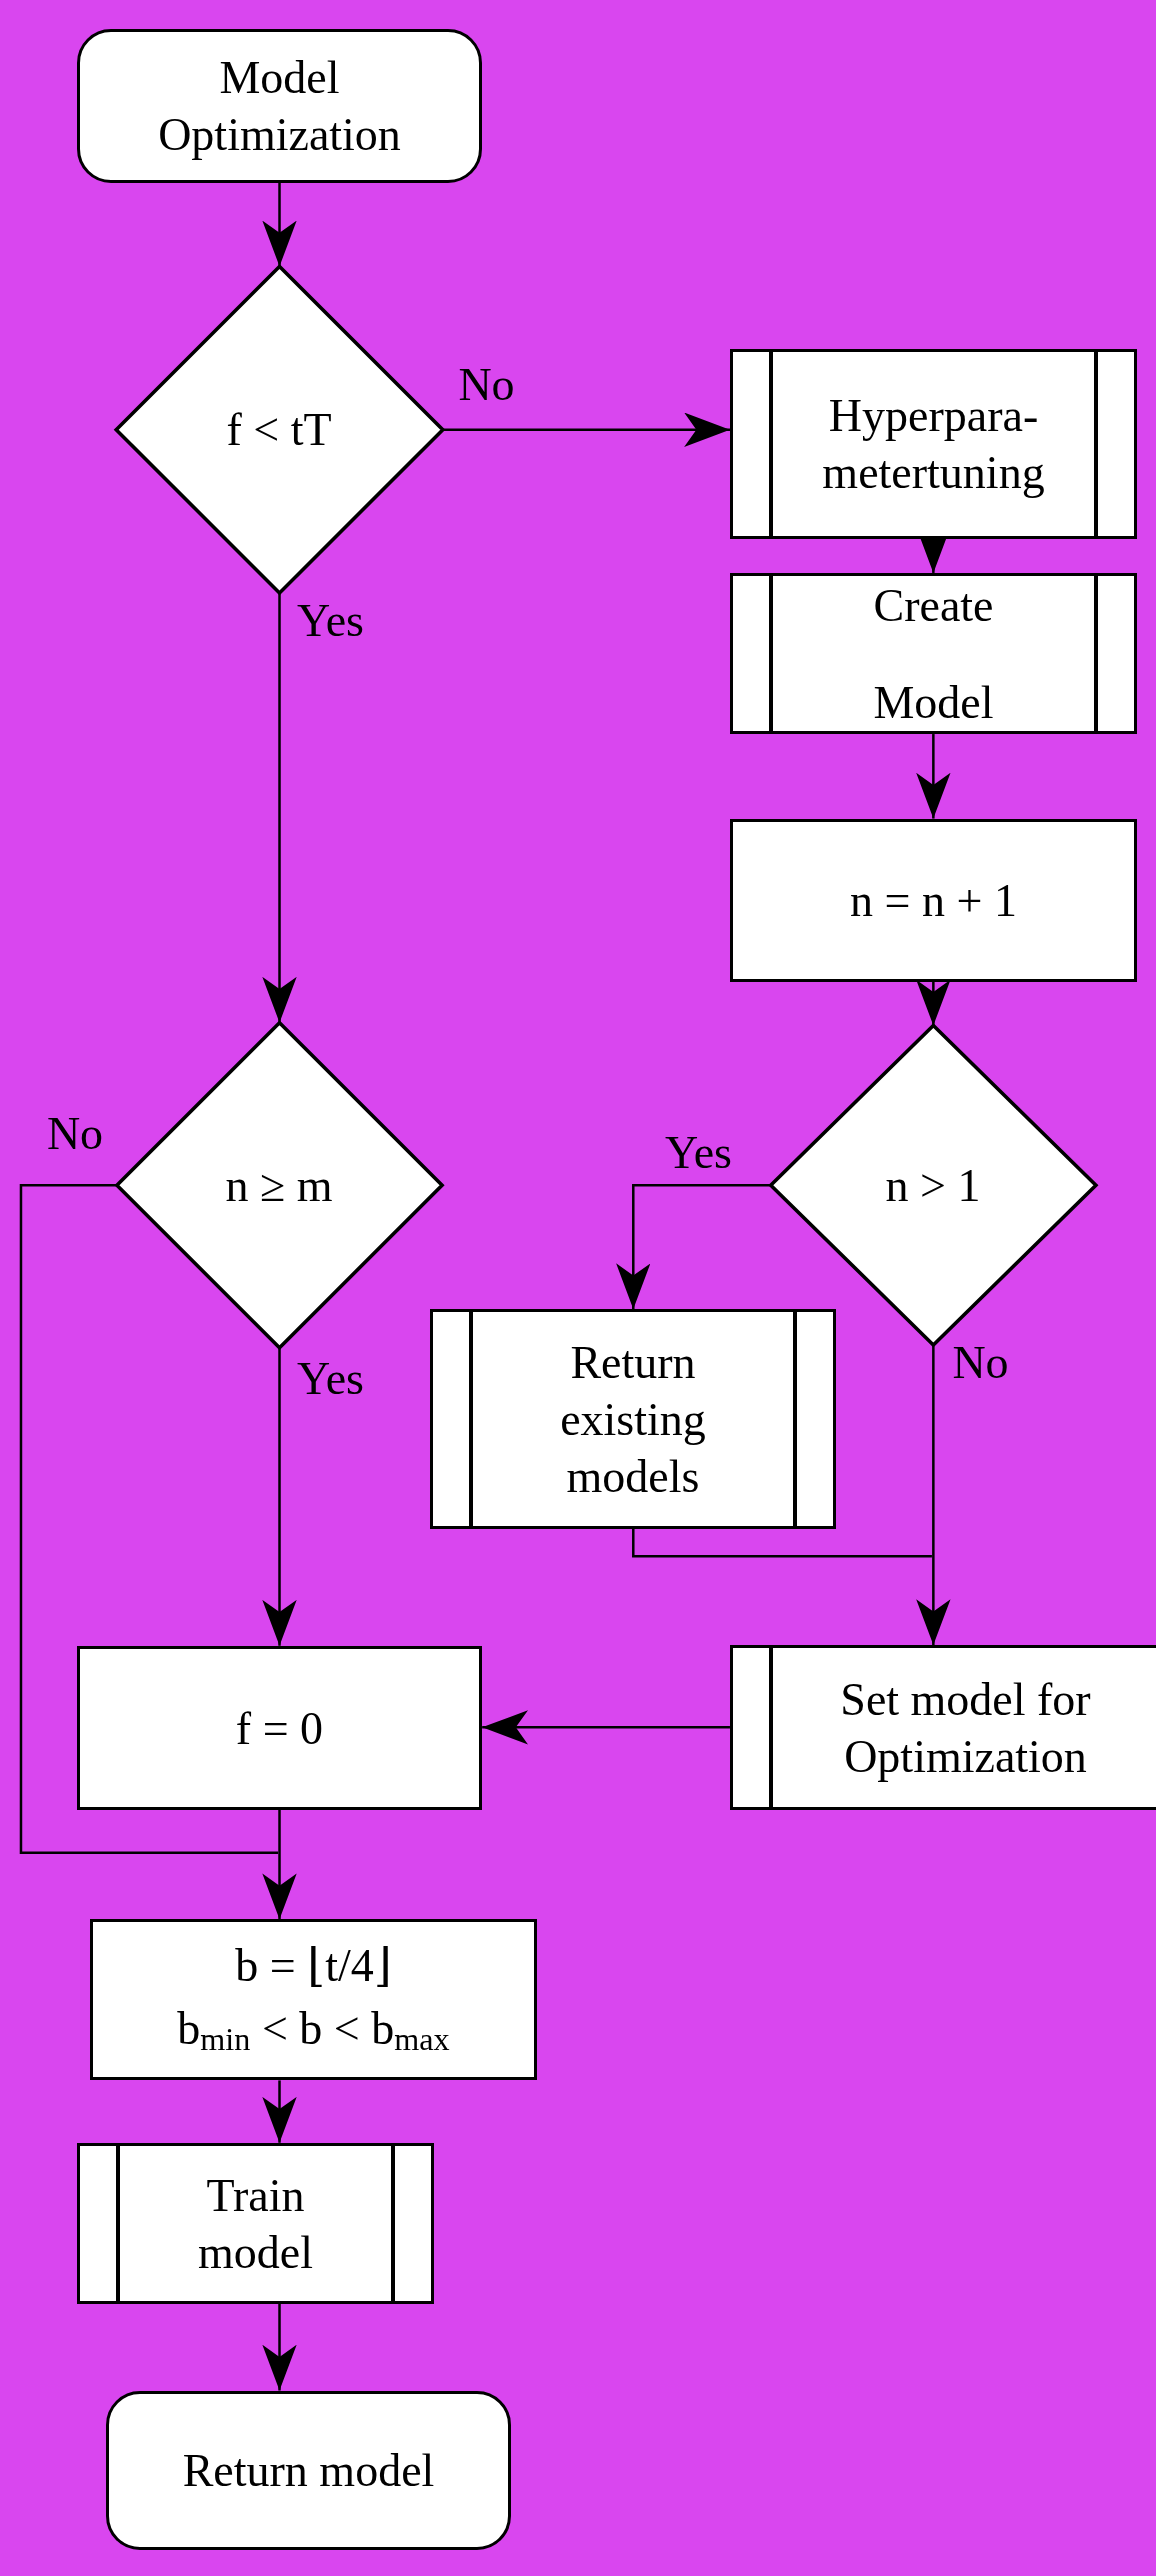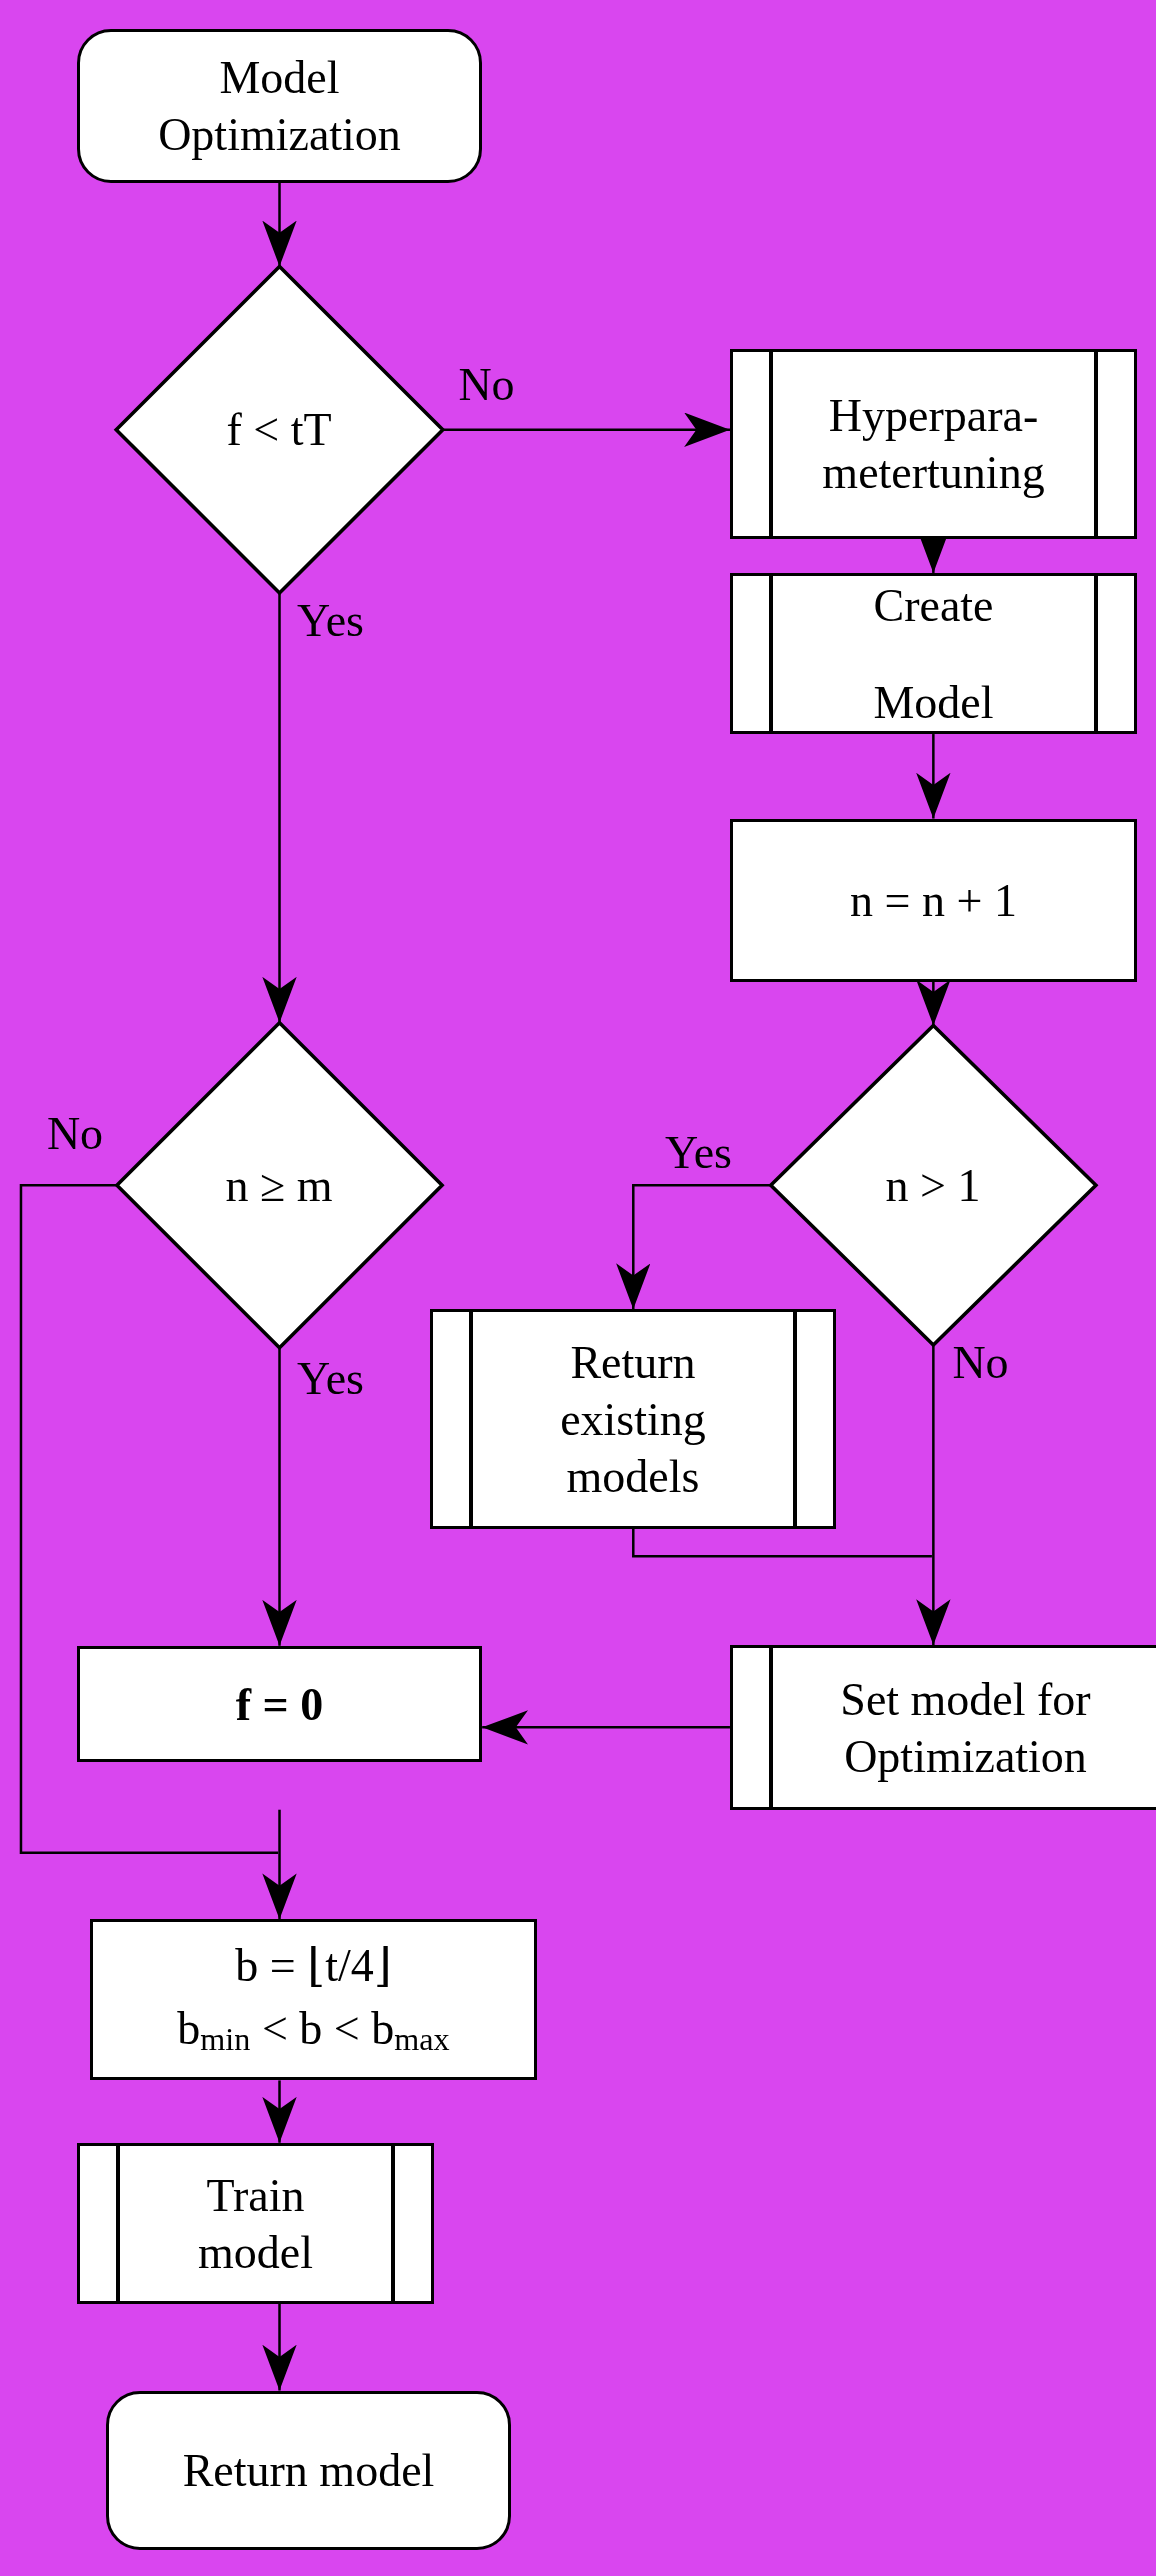--- a/index.html
+++ b/index.html
@@ -106,21 +106,21 @@
     <div class="line">models</div>
   </div>
 
   <div class="node" style="left:730px;top:1645px;width:471px;height:165px;">
     <div class="subbar l"></div>
     <div class="subbar r"></div>
     <div class="line">Set model for</div>
     <div class="line">Optimization</div>
   </div>
 
-  <div class="node" style="left:77px;top:1646px;width:405px;height:116px;font-weight:bold;">
+  <div class="node" style="left:77px;top:1646px;width:405px;height:164px;">
     <div class="line">f = 0</div>
   </div>
 
   <div class="node" style="left:90px;top:1919px;width:447px;height:161px;gap:6px;">
     <div class="line">b = ⌊t/4⌋</div>
     <div class="line"><span>b</span><span class="sub">min</span><span> &lt; b &lt; b</span><span class="sub">max</span></div>
   </div>
 
   <div class="node" style="left:77px;top:2143px;width:357px;height:161px;">
     <div class="subbar l"></div>

